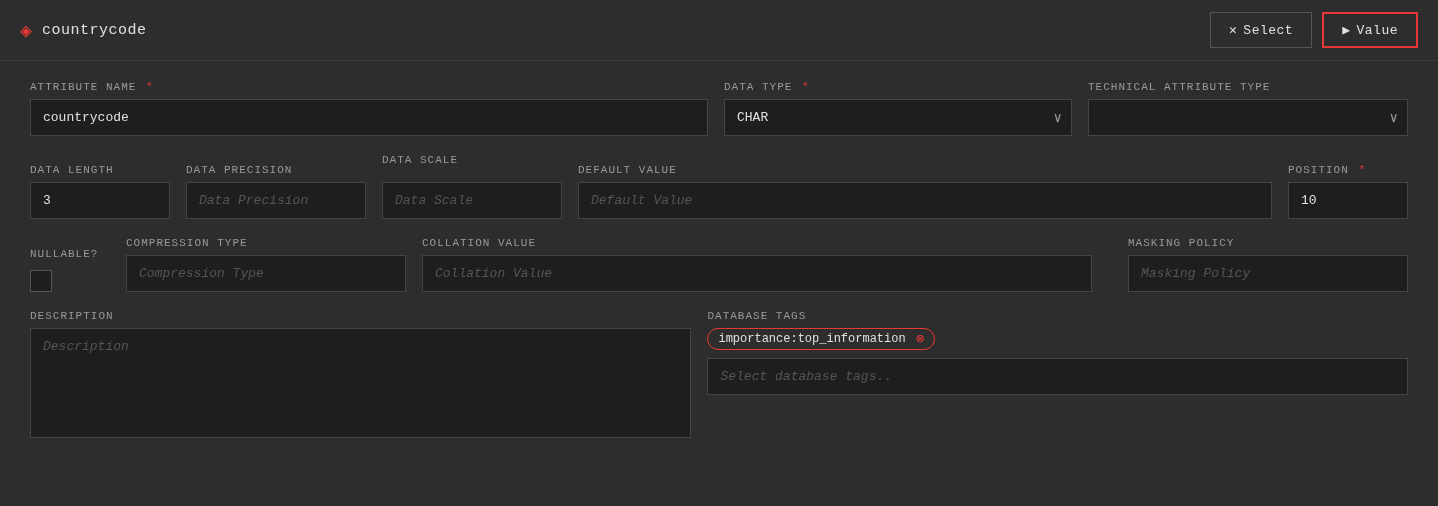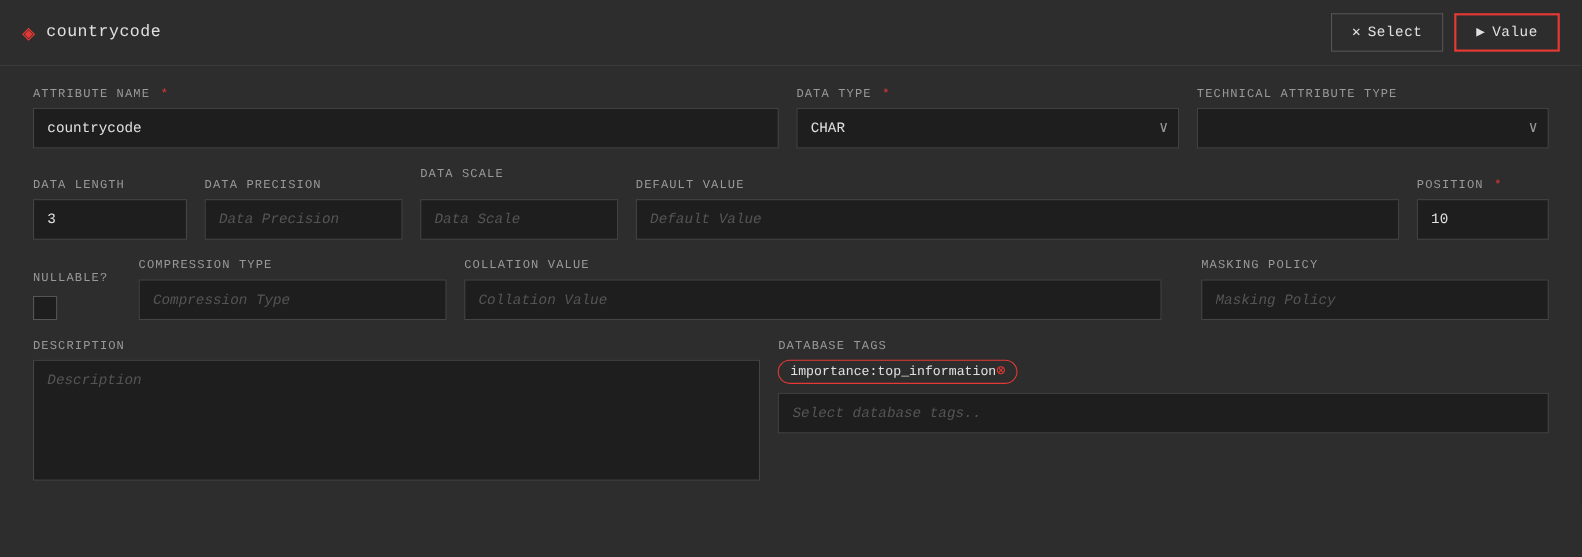--- a/index.html
+++ b/index.html
@@ -172,21 +172,21 @@
 
     .w-datalength { width: 140px; }
     .w-dataprecision { width: 180px; }
     .w-datascale { width: 180px; gap: 16px; }
     .w-defaultvalue { flex: 1; }
     .w-position { width: 120px; }
 
     .w-nullable { width: 80px; }
     .w-compressiontype { width: 280px; }
     .w-collationvalue { flex: 1; }
-    .w-maskingpolicy { width: 316px; margin-left: 20px; }
+    .w-maskingpolicy { width: 280px; margin-left: 20px; }
 
     .w-description { width: 48%; }
     .w-dbtags { flex: 1; }
 
     
     .checkbox-container {
       display: flex;
       align-items: center;
       padding-top: 4px;
     }
@@ -211,21 +211,21 @@
 
     .tag-pills {
       display: flex;
       flex-wrap: wrap;
       gap: 6px;
     }
 
     .tag-pill {
       display: flex;
       align-items: center;
-      gap: 0;
+      gap: 10px;
       border: 1px solid #e53935;
       border-radius: 12px;
       padding: 3px 10px;
       color: #e0e0e0;
       font-size: 12px;
       font-family: 'Courier New', Courier, monospace;
       justify-content: flex-end;
     }
 
     .tag-remove {

